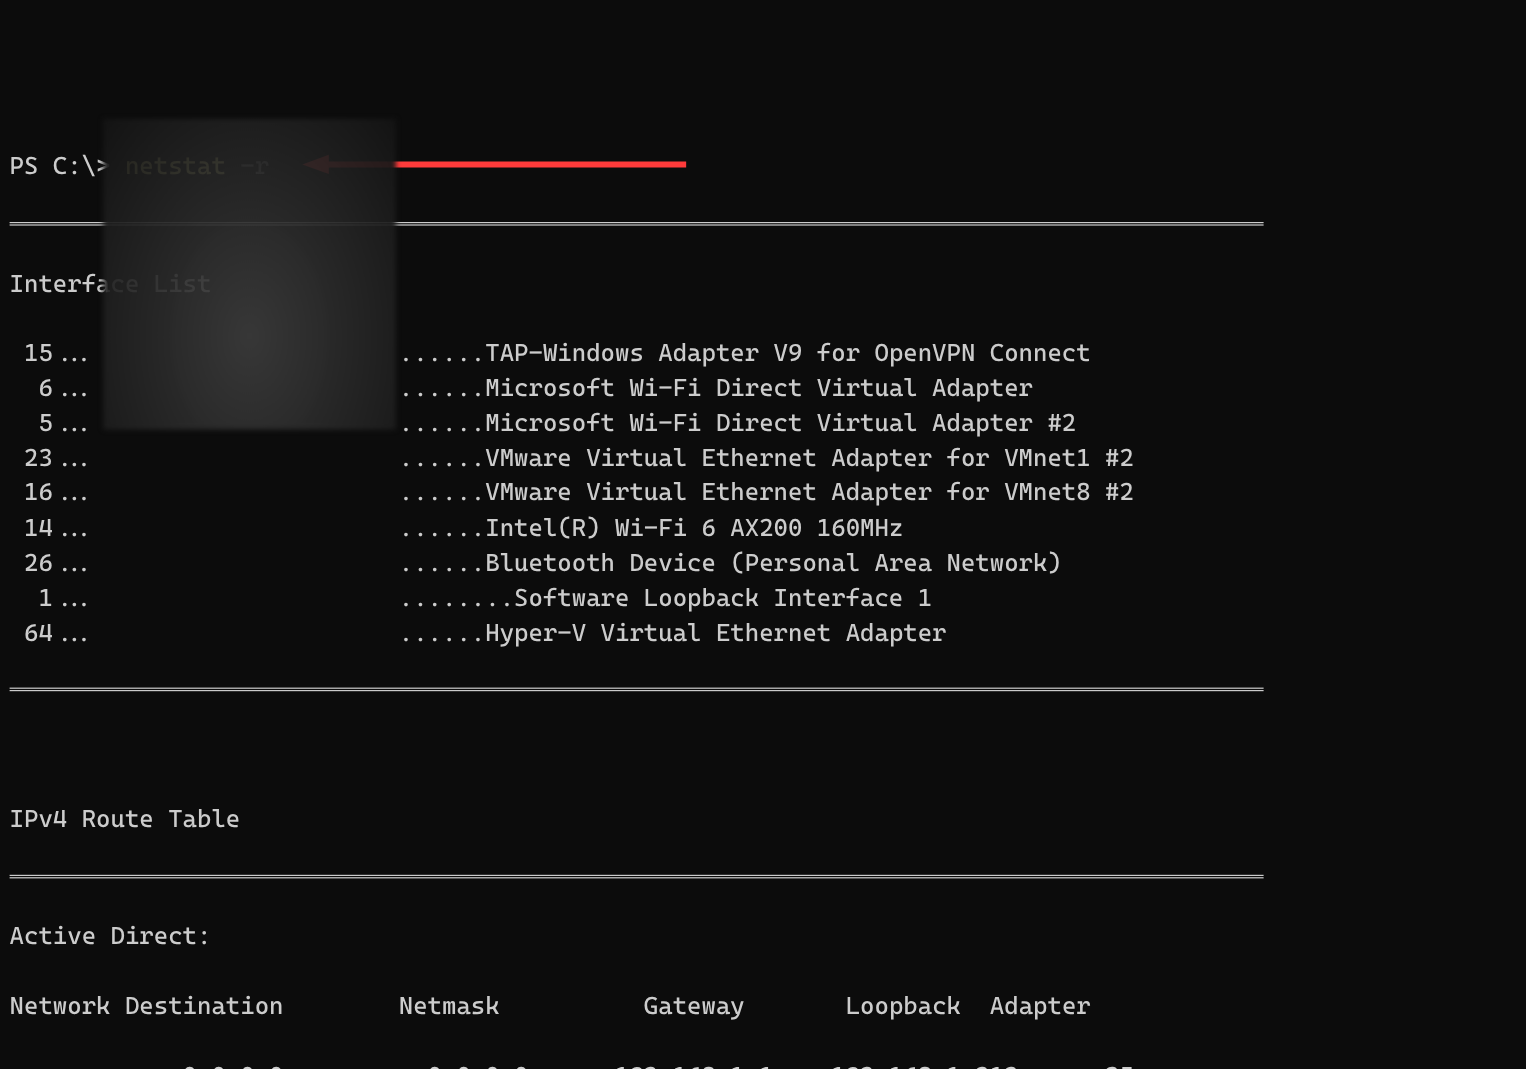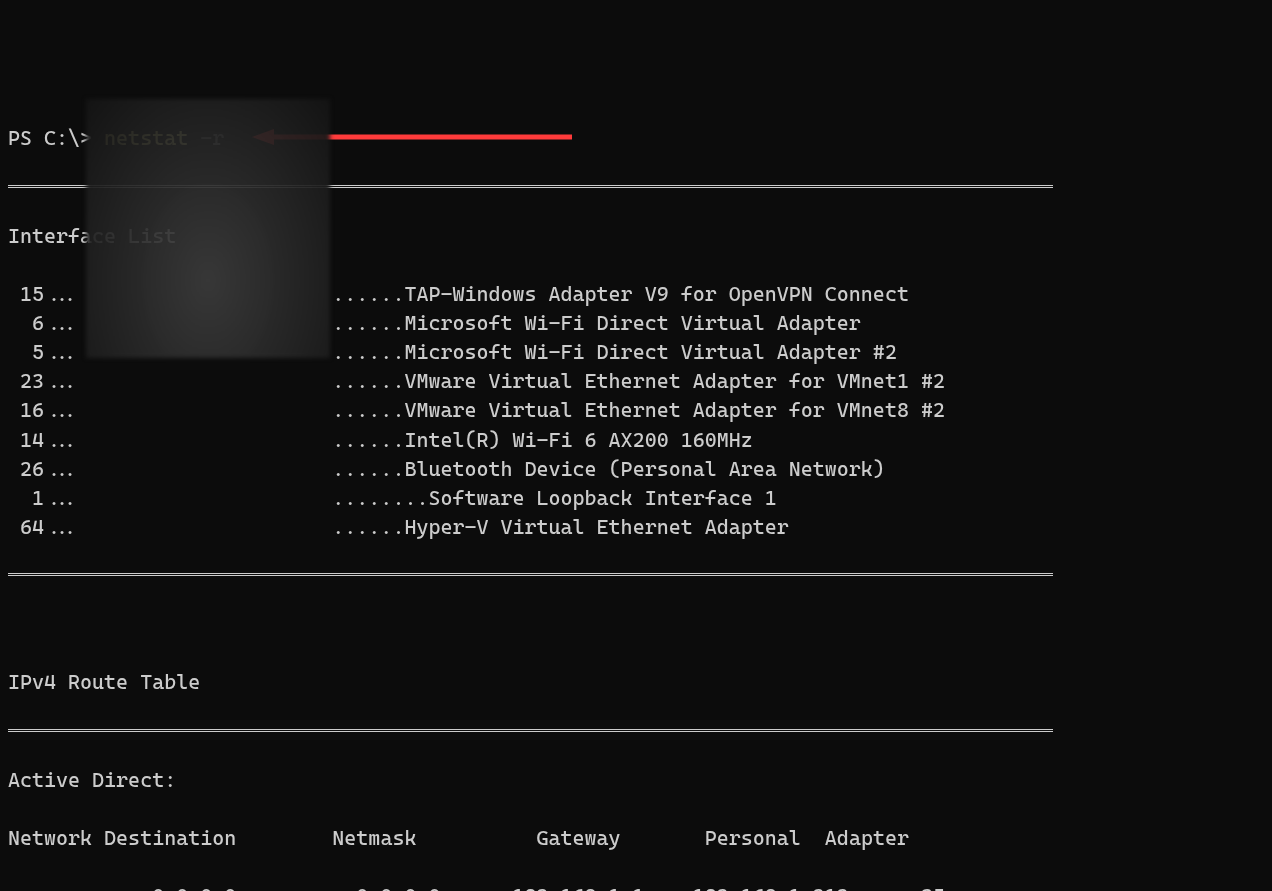--- a/index.html
+++ b/index.html
@@ -60,19 +60,19 @@
       <polygon points="0,9 22,1 22,17" fill="#ff3b3b"></polygon>
     </svg></div>
 <hr class="sep">
 <div>Interface List</div>
 <div id="iflist"><div class="if-row"><span class="if-idx"> 15</span><span class="if-dots1">...</span><span>                    </span><span class="if-dots1"> ......</span><span class="if-desc">TAP-Windows Adapter V9 for OpenVPN Connect</span></div><div class="if-row"><span class="if-idx">  6</span><span class="if-dots1">...</span><span>                    </span><span class="if-dots1"> ......</span><span class="if-desc">Microsoft Wi-Fi Direct Virtual Adapter</span></div><div class="if-row"><span class="if-idx">  5</span><span class="if-dots1">...</span><span>                    </span><span class="if-dots1"> ......</span><span class="if-desc">Microsoft Wi-Fi Direct Virtual Adapter #2</span></div><div class="if-row"><span class="if-idx"> 23</span><span class="if-dots1">...</span><span>                    </span><span class="if-dots1"> ......</span><span class="if-desc">VMware Virtual Ethernet Adapter for VMnet1 #2</span></div><div class="if-row"><span class="if-idx"> 16</span><span class="if-dots1">...</span><span>                    </span><span class="if-dots1"> ......</span><span class="if-desc">VMware Virtual Ethernet Adapter for VMnet8 #2</span></div><div class="if-row"><span class="if-idx"> 14</span><span class="if-dots1">...</span><span>                    </span><span class="if-dots1"> ......</span><span class="if-desc">Intel(R) Wi-Fi 6 AX200 160MHz</span></div><div class="if-row"><span class="if-idx"> 26</span><span class="if-dots1">...</span><span>                    </span><span class="if-dots1"> ......</span><span class="if-desc">Bluetooth Device (Personal Area Network)</span></div><div class="if-row"><span class="if-idx">  1</span><span class="if-dots1">...</span><span>                    </span><span class="if-dots1"> ........</span><span class="if-desc">Software Loopback Interface 1</span></div><div class="if-row"><span class="if-idx"> 64</span><span class="if-dots1">...</span><span>                    </span><span class="if-dots1"> ......</span><span class="if-desc">Hyper-V Virtual Ethernet Adapter</span></div></div>
 <hr class="sep">
 <div> </div>
 <div>IPv4 Route Table</div>
 <hr class="sep">
 <div>Active Direct:</div>
-<div class="hdr"><span>Network Destination</span>        <span>Netmask</span>          <span>Gateway</span>       <span>Personal</span>  <span>Adapter</span></div>
+<div class="hdr"><span>Network Destination</span>        <span>Netmask</span>          <span>Gateway</span>       <span>Loopback</span>  <span>Adapter</span></div>
 <div id="rtlist"><div class="rt-row">            0.0.0.0          0.0.0.0      192.168.1.1    192.168.1.212      35</div></div>
 
 <div class="blur"></div>
 
 
 
 
 </body></html>

